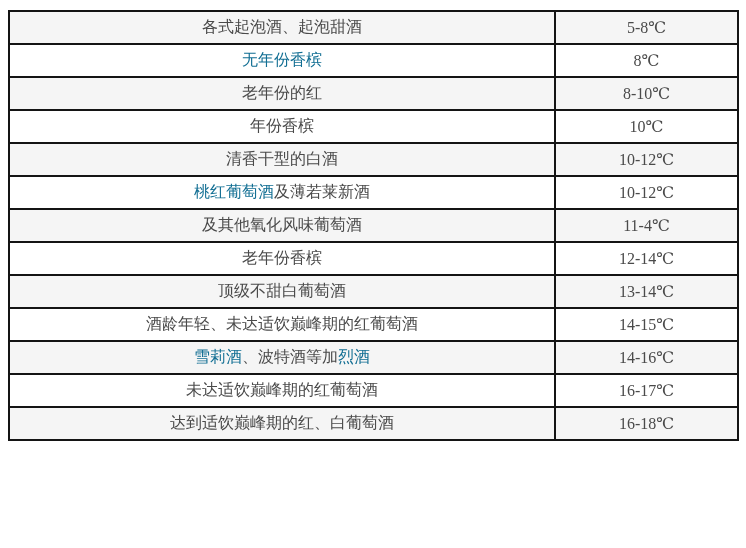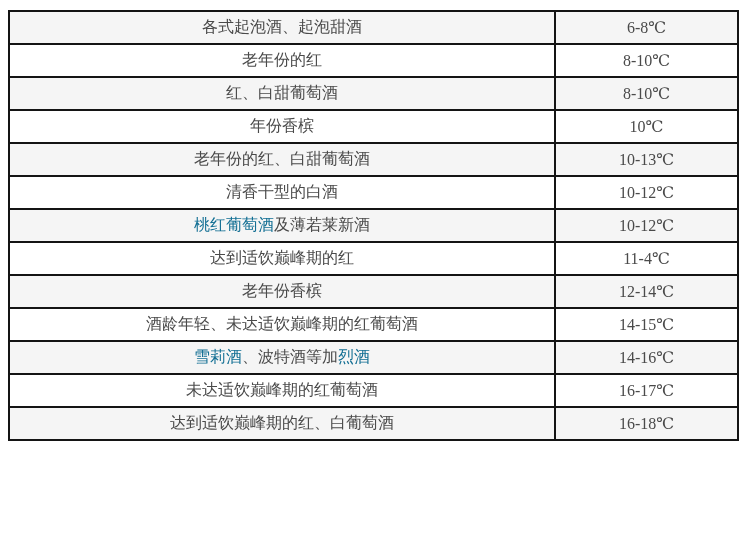--- a/index.html
+++ b/index.html
@@ -58,53 +58,53 @@
 
 <div class="page">
   <table class="temp-table">
     <colgroup>
       <col class="col-wine">
       <col class="col-temp">
     </colgroup>
     <tbody id="table-body">
         <tr>
     <td><span>各式起泡酒、起泡甜酒</span></td>
-    <td>6-8℃</td>
+    <td>5-8℃</td>
+  </tr>
+        <tr>
+    <td><span class="link">无年份香槟</span></td>
+    <td>8℃</td>
   </tr>
         <tr>
     <td><span>老年份的红</span></td>
     <td>8-10℃</td>
   </tr>
         <tr>
-    <td><span>红、白甜葡萄酒</span></td>
-    <td>8-10℃</td>
-  </tr>
-        <tr>
     <td><span>年份香槟</span></td>
     <td>10℃</td>
-  </tr>
-        <tr>
-    <td><span>老年份的红、白甜葡萄酒</span></td>
-    <td>10-13℃</td>
   </tr>
         <tr>
     <td><span>清香干型的白酒</span></td>
     <td>10-12℃</td>
   </tr>
         <tr>
     <td><span class="link">桃红葡萄酒</span><span>及薄若莱新酒</span></td>
     <td>10-12℃</td>
   </tr>
         <tr>
-    <td><span>达到适饮巅峰期的红</span></td>
+    <td><span>及其他氧化风味葡萄酒</span></td>
     <td>11-4℃</td>
   </tr>
         <tr>
     <td><span>老年份香槟</span></td>
     <td>12-14℃</td>
+  </tr>
+        <tr>
+    <td><span>顶级不甜白葡萄酒</span></td>
+    <td>13-14℃</td>
   </tr>
         <tr>
     <td><span>酒龄年轻、未达适饮巅峰期的红葡萄酒</span></td>
     <td>14-15℃</td>
   </tr>
         <tr>
     <td><span class="link">雪莉酒</span><span>、波特酒等加</span><span class="link">烈酒</span></td>
     <td>14-16℃</td>
   </tr>
         <tr>

